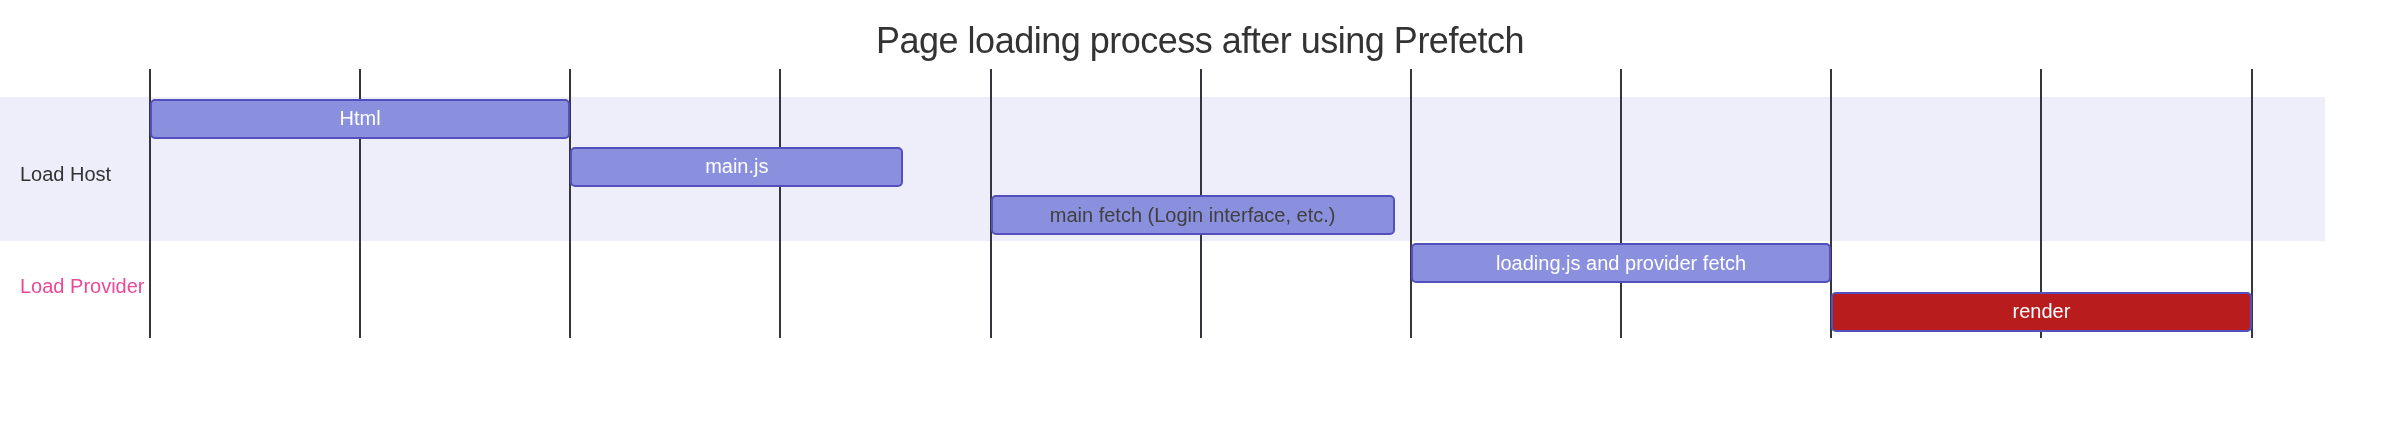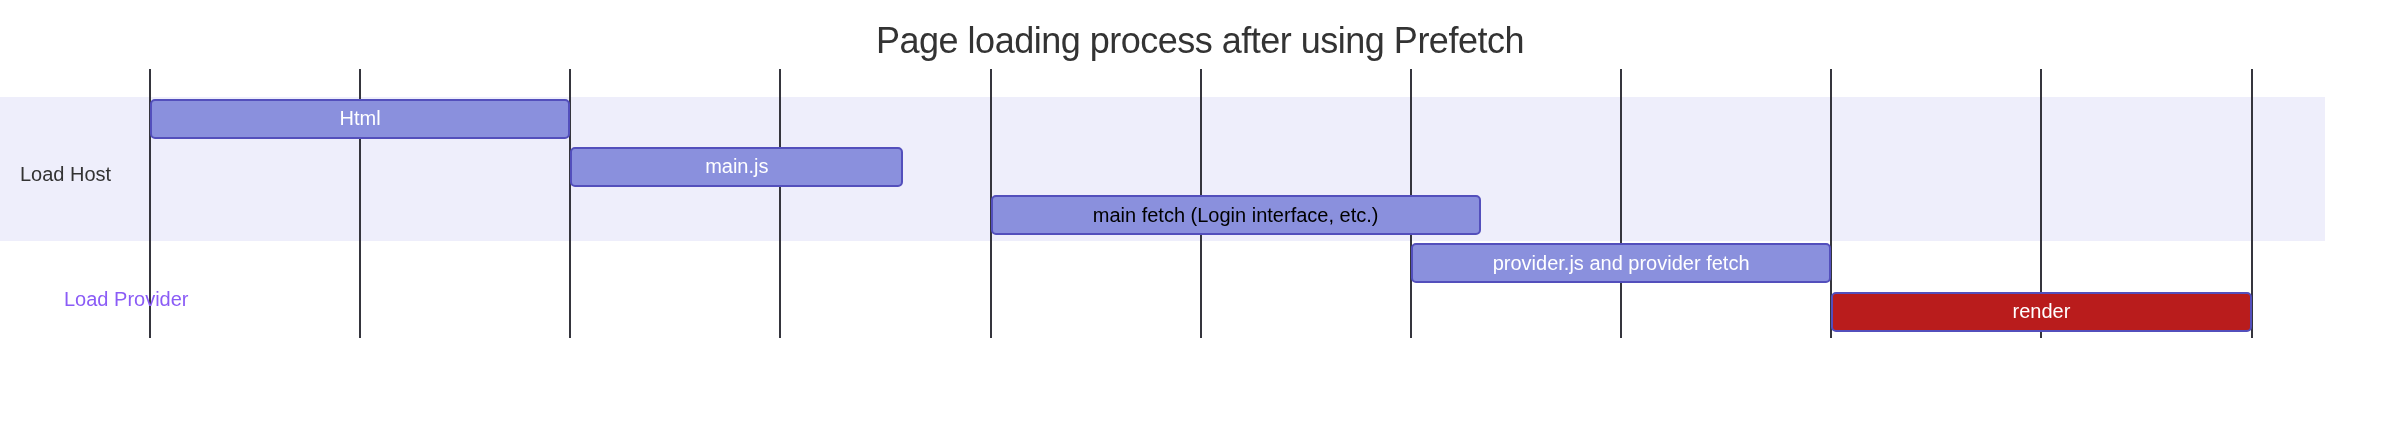--- a/index.html
+++ b/index.html
@@ -62,19 +62,19 @@
       <div class="grid-line" style="left: 779.48px; top: 69px; height: 269px; background: rgb(53, 53, 61);"></div>
       <div class="grid-line" style="left: 989.64px; top: 69px; height: 269px; background: rgb(53, 53, 61);"></div>
       <div class="grid-line" style="left: 1199.8px; top: 69px; height: 269px; background: rgb(53, 53, 61);"></div>
       <div class="grid-line" style="left: 1409.96px; top: 69px; height: 269px; background: rgb(53, 53, 61);"></div>
       <div class="grid-line" style="left: 1620.12px; top: 69px; height: 269px; background: rgb(53, 53, 61);"></div>
       <div class="grid-line" style="left: 1830.28px; top: 69px; height: 269px; background: rgb(53, 53, 61);"></div>
       <div class="grid-line" style="left: 2040.44px; top: 69px; height: 269px; background: rgb(53, 53, 61);"></div>
       <div class="grid-line" style="left: 2250.6px; top: 69px; height: 269px; background: rgb(53, 53, 61);"></div>
       <div class="task-bar" style="left: 150px; width: 420.32px; top: 98.5px; height: 40px; background: rgb(138, 144, 221); border-color: rgb(83, 79, 188); color: rgb(255, 255, 255);">Html</div>
       <div class="task-bar" style="left: 570.32px; width: 333px; top: 146.8px; height: 40px; background: rgb(138, 144, 221); border-color: rgb(83, 79, 188); color: rgb(255, 255, 255);">main.js</div>
-      <div class="task-bar" style="left: 990.64px; width: 490px; top: 195.1px; height: 40px; background: rgb(138, 144, 221); border-color: rgb(83, 79, 188); color: #000000;">main fetch (Login interface, etc.)</div>
+      <div class="task-bar" style="left: 990.64px; width: 404px; top: 195.1px; height: 40px; background: rgb(138, 144, 221); border-color: rgb(83, 79, 188); color: #404040;">main fetch (Login interface, etc.)</div>
       <div class="section-label" style="left: 20px; top: 158.95px; color: rgb(51, 51, 51);">Load Host</div>
-      <div class="task-bar" style="left: 1410.96px; width: 420.32px; top: 243.4px; height: 40px; background: rgb(138, 144, 221); border-color: rgb(83, 79, 188); color: rgb(255, 255, 255);">provider.js and provider fetch</div>
+      <div class="task-bar" style="left: 1410.96px; width: 420.32px; top: 243.4px; height: 40px; background: rgb(138, 144, 221); border-color: rgb(83, 79, 188); color: rgb(255, 255, 255);">loading.js and provider fetch</div>
       <div class="task-bar" style="left: 1831.28px; width: 420.32px; top: 291.7px; height: 40px; background: #b91c1c; border-color: rgb(83, 79, 188); color: rgb(255, 255, 255);">render</div>
-      <div class="section-label" style="left: 20px; top: 284px; color: #8b5cf6; margin-left: 44px;">Load Provider</div>
+      <div class="section-label" style="left: 20px; top: 271px; color: #ec4899;">Load Provider</div>
     </div>
 </div>
 
 </body></html>

